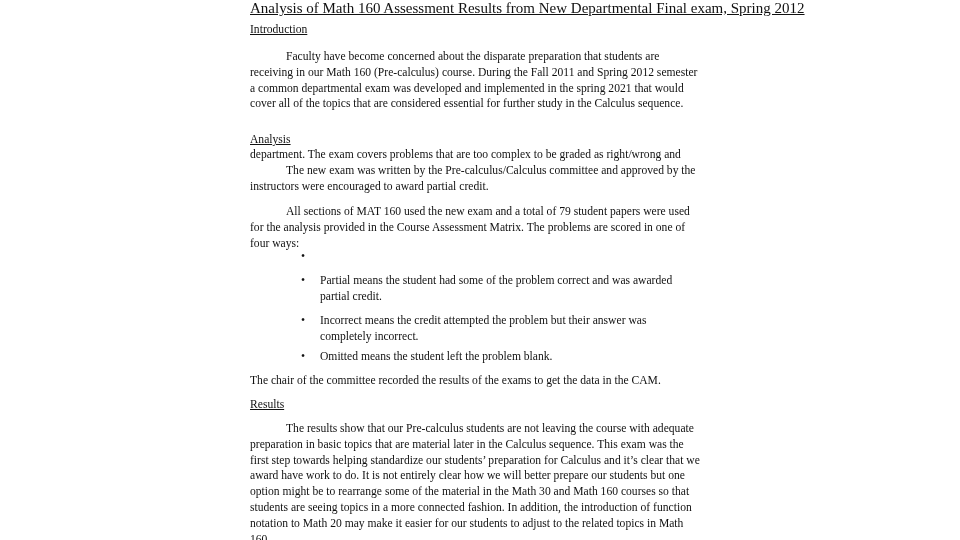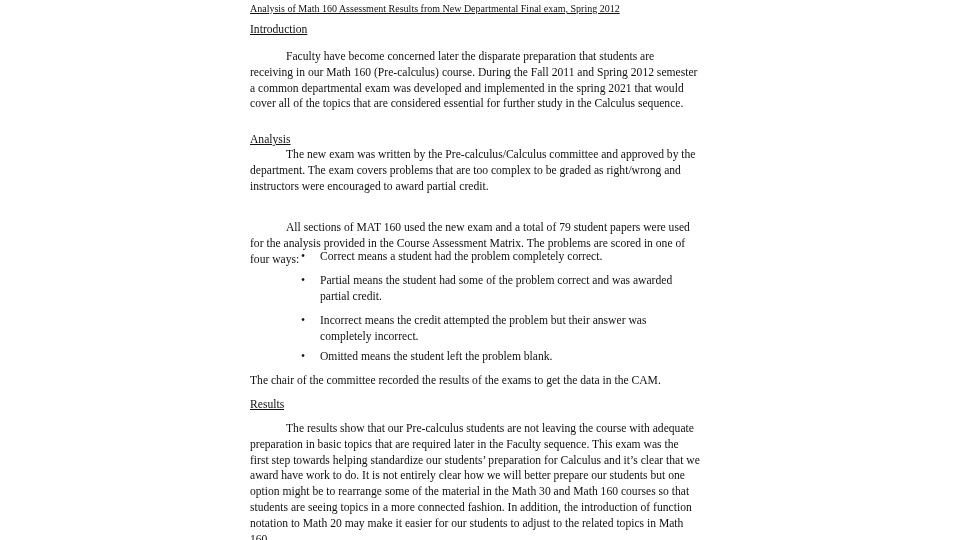--- a/index.html
+++ b/index.html
@@ -2,59 +2,58 @@
 <html><head>
 <meta charset="utf-8">
 <style>
   html, body { margin: 0; padding: 0; background: #ffffff; }
   body { width: 960px; height: 540px; overflow: hidden; position: relative; }
   .page {
     position: absolute; left: 250px; top: 0; width: 465px;
     font-family: "Liberation Serif", serif; font-size: 11.6px; line-height: 15.8px;
     color: #111111;
   }
-  .title { position: absolute; top: 1px; left: 0; white-space: nowrap; text-decoration: underline; font-size: 10px; }
+  .title { position: absolute; top: 1px; left: 0; white-space: nowrap; text-decoration: underline; font-size: 15px; }
   .heading { position: absolute; left: 0; text-decoration: underline; white-space: nowrap; }
   .para { position: absolute; left: 0; width: 465px; margin: 0; text-align: left; }
   .bullets { position: absolute; left: 0; width: 465px; margin: 0; padding: 0; list-style: none; }
   .bullets li { position: relative; padding-left: 70px; width: 370px; }
   .bullet-dot { position: absolute; left: 51px; top: 0; }
   .line { display: block; white-space: nowrap; }
 </style>
 </head>
 <body>
 
 <div class="page">
 
   <div class="title">Analysis of Math 160 Assessment Results from New Departmental Final exam, Spring 2012</div>
 
   <div class="heading" style="top:22px;">Introduction</div>
   <div class="para" style="top:49px;">
-    <span class="line" style="padding-left:36px;">Faculty have become concerned later the disparate preparation that students are</span>
+    <span class="line" style="padding-left:36px;">Faculty have become concerned about the disparate preparation that students are</span>
     <span class="line">receiving in our Math 160 (Pre-calculus) course.  During the Fall 2011 and Spring 2012 semester</span>
     <span class="line">a common departmental exam was developed and implemented in the spring 2021 that would</span>
     <span class="line">cover all of the topics that are considered essential for further study in the Calculus sequence.</span>
   </div>
 
   <div class="heading" style="top:132px;">Analysis</div>
   <div class="para" style="top:147px;">
+    <span class="line">department.  The exam covers problems that are too complex to be graded as right/wrong and</span>
     <span class="line" style="padding-left:36px;">The new exam was written by the Pre-calculus/Calculus committee and approved by the</span>
-    <span class="line">department.  The exam covers problems that are too complex to be graded as right/wrong and</span>
     <span class="line">instructors were encouraged to award partial credit.</span>
   </div>
-  <div class="para" style="top:220px;">
+  <div class="para" style="top:204px;">
     <span class="line" style="padding-left:36px;">All sections of MAT 160 used the new exam and a total of 79 student papers were used</span>
     <span class="line">for the analysis provided in the Course Assessment Matrix.  The problems are scored in one of</span>
     <span class="line">four ways:</span>
   </div>
 
   <ul class="bullets" style="top:249px;">
     <li style="position:absolute; top:0;">
       <span class="bullet-dot">•</span>
-      <span class="line">Correct means a student had the problem completely correct.</span>
     </li>
     <li style="position:absolute; top:24px;">
       <span class="bullet-dot">•</span>
       <span class="line">Partial means the student had some of the problem correct and was awarded</span>
       <span class="line">partial credit.</span>
     </li>
     <li style="position:absolute; top:64px;">
       <span class="bullet-dot">•</span>
       <span class="line">Incorrect means the credit attempted the problem but their answer was</span>
       <span class="line">completely incorrect.</span>
@@ -65,21 +64,21 @@
     </li>
   </ul>
 
   <div class="para" style="top:373px;">
     <span class="line">The chair of the committee recorded the results of the exams to get the data in the CAM.</span>
   </div>
 
   <div class="heading" style="top:397px;">Results</div>
   <div class="para" style="top:421px;">
     <span class="line" style="padding-left:36px;">The results show that our Pre-calculus students are not leaving the course with adequate</span>
-    <span class="line">preparation in basic topics that are required later in the Faculty sequence.  This exam was the</span>
+    <span class="line">preparation in basic topics that are material later in the Calculus sequence.  This exam was the</span>
     <span class="line">first step towards helping standardize our students’ preparation for Calculus and it’s clear that we</span>
     <span class="line">award have work to do.  It is not entirely clear how we will better prepare our students but one</span>
     <span class="line">option might be to rearrange some of the material in the Math 30 and Math 160 courses so that</span>
     <span class="line">students are seeing topics in a more connected fashion.  In addition, the introduction of function</span>
     <span class="line">notation to Math 20 may make it easier for our students to adjust to the related topics in Math</span>
     <span class="line">160.</span>
   </div>
 
 </div>
 

